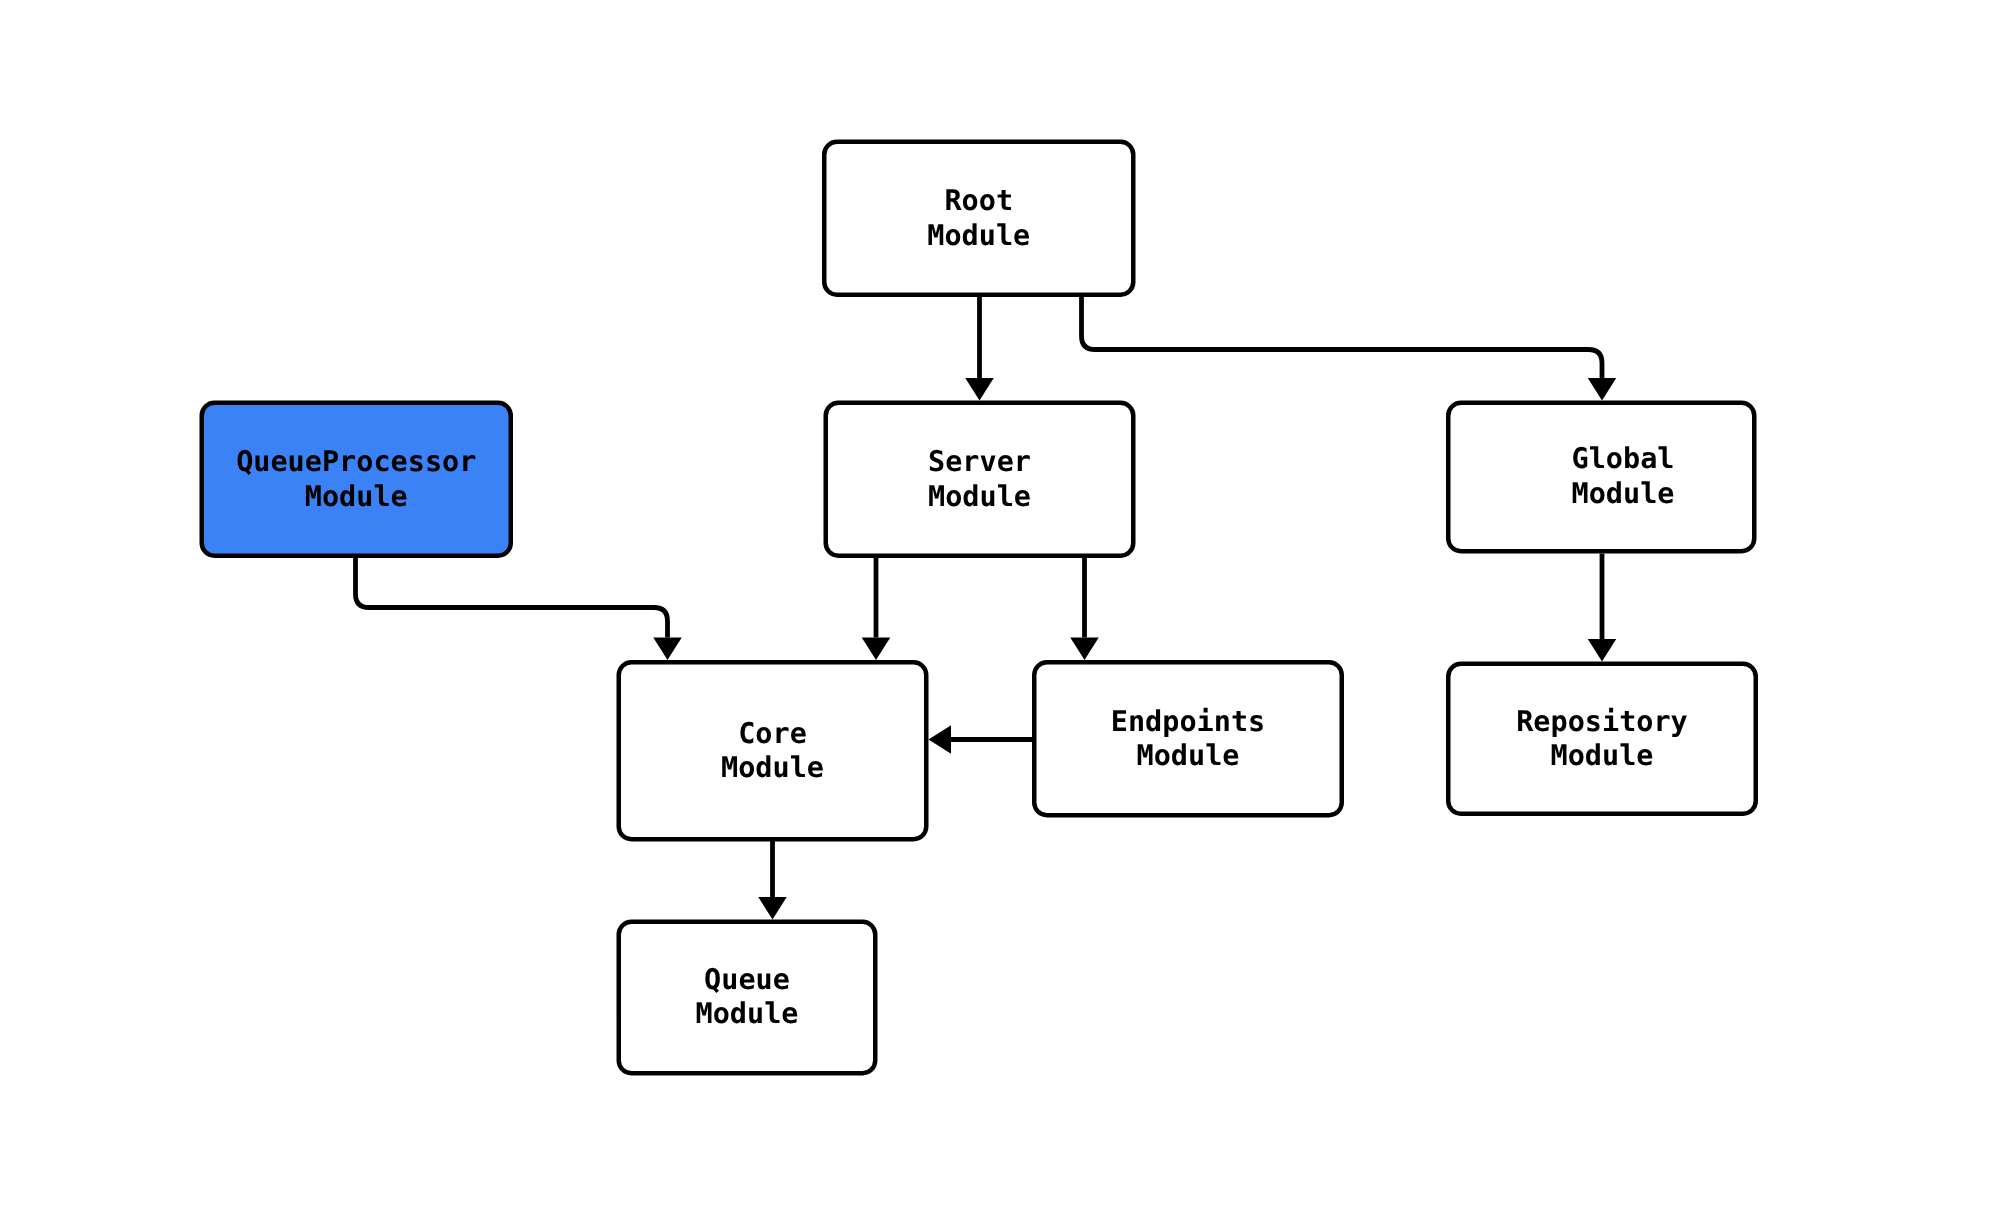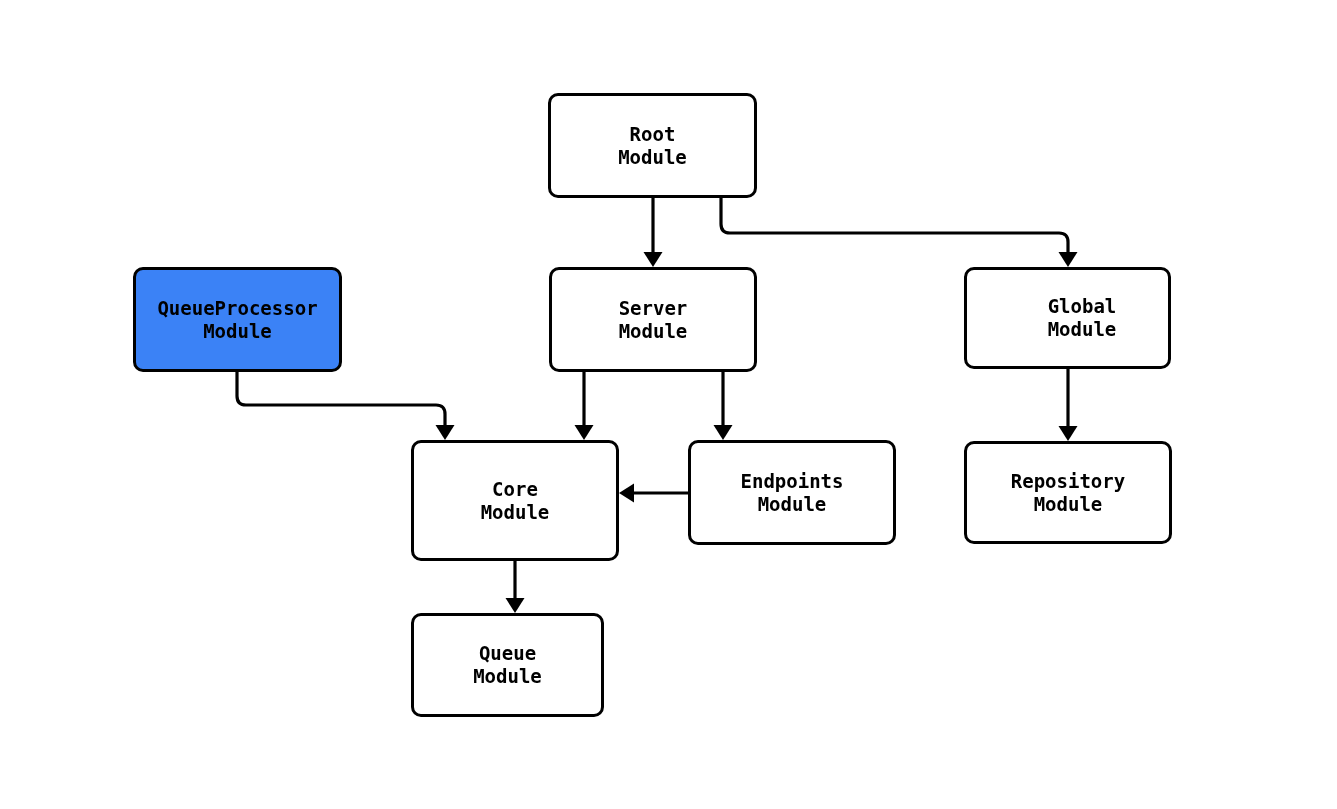--- a/index.html
+++ b/index.html
@@ -92,17 +92,17 @@
       <span>Module</span>
     </div>
     <div class="node" style="left: 688px; top: 440px; width: 208px; height: 105px; background: rgb(255, 255, 255); border-color: rgb(0, 0, 0);">
       <span>Endpoints</span>
       <span>Module</span>
     </div>
     <div class="node" style="left: 964px; top: 441px; width: 208px; height: 103px; background: rgb(255, 255, 255); border-color: rgb(0, 0, 0);">
       <span>Repository</span>
       <span>Module</span>
     </div>
-    <div class="node" style="left: 411px; top: 613px; width: 193px; height: 104px; background: rgb(255, 255, 255); border-color: rgb(0, 0, 0);">
+    <div class="node" style="left: 411px; top: 613px; width: 174px; height: 104px; background: rgb(255, 255, 255); border-color: rgb(0, 0, 0);">
       <span>Queue</span>
       <span>Module</span>
     </div>
   </div>
 
 </body></html>

